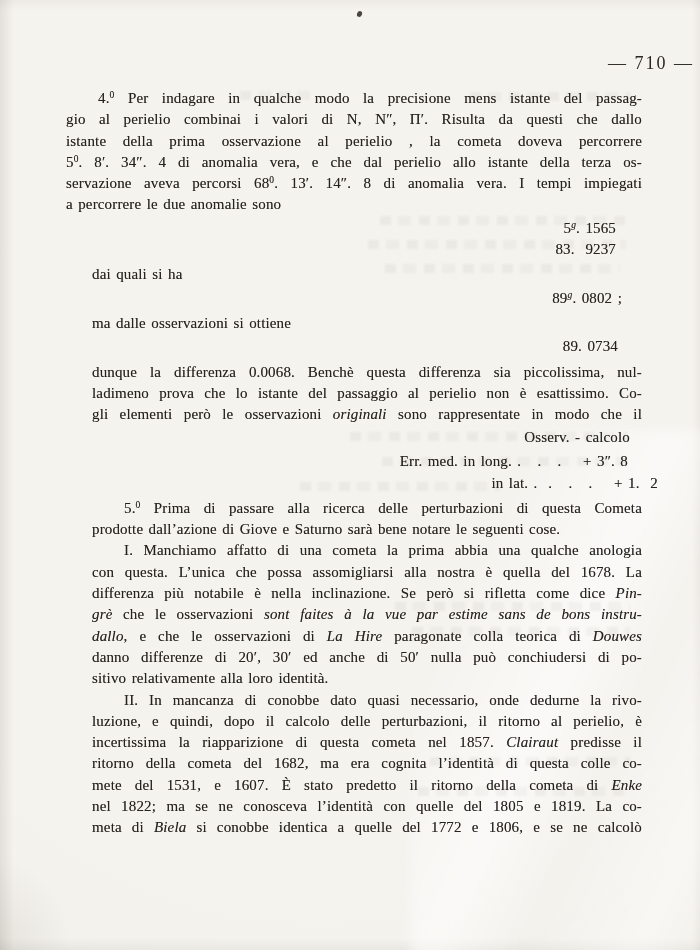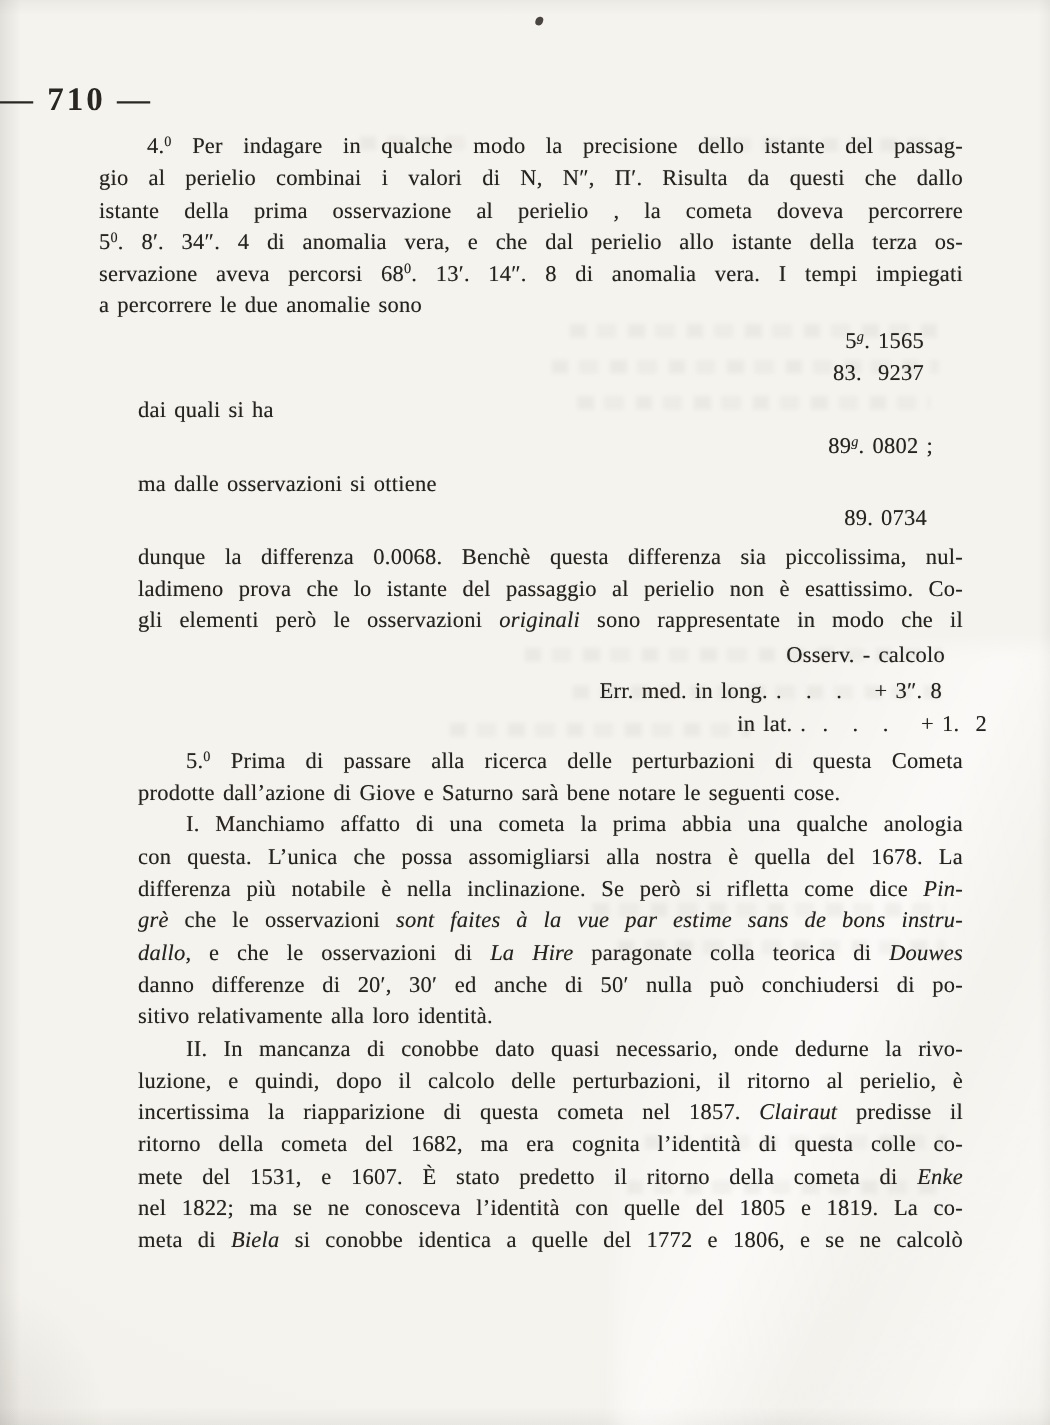--- a/index.html
+++ b/index.html
@@ -5,22 +5,22 @@
   html,body{margin:0;padding:0;background:#e7e5df;}
   .page{
     position:relative;width:700px;height:950px;overflow:hidden;
     background:
       radial-gradient(130% 110% at 45% 35%, #f5f3ee 55%, #edebe4 100%);
     background-color:#f2f0ea;
     font-family:"Liberation Serif","DejaVu Serif",serif;
     color:#26231f;
   }
   .pagenum{
-    position:absolute;top:53px;left:0;width:694px;text-align:left;
-    font-size:22px;letter-spacing:2px;font-weight:bold;color:#2a2723;
+    position:absolute;top:53px;left:0;width:694px;text-align:right;
+    font-size:18px;letter-spacing:2px;font-weight:normal;color:#2a2723;
   }
   .text-col{
     position:absolute;left:66px;top:88px;width:576px;
     font-size:15px;letter-spacing:.15px;word-spacing:1.5px;
     text-shadow:0 0 .5px rgba(38,35,31,.45);
   }
   .line{height:21.3px;line-height:21.3px;overflow:hidden;}
   .justify{text-align:justify;text-align-last:justify;text-justify:inter-word;}
   .indent{text-indent:32px;}
   .block.center{text-align:right;margin:1.5px 0 2.5px;}
@@ -69,21 +69,21 @@
   <div class="bleed" style="left:412px;top:627px;width:218px;"></div>
   <div class="bleed" style="left:430px;top:757px;width:200px;"></div>
   <div class="bleed" style="left:418px;top:787px;width:212px;"></div>
 
   <div class="speck"></div>
 
   <div class="pagenum">— 710 —</div>
 
   <div class="text-col">
       <div class="block para">
-        <div class="line justify indent"><span>4.</span><sup>0</sup><span> Per indagare in qualche modo la precisione dello istante del passag-</span></div>
+        <div class="line justify indent"><span>4.</span><sup>0</sup><span> Per indagare in qualche modo la precisione mens istante del passag-</span></div>
         <div class="line justify"><span>gio al perielio combinai i valori di N, N″, Π′. Risulta da questi che dallo</span></div>
         <div class="line justify"><span>istante della prima osservazione al perielio , la cometa doveva percorrere</span></div>
         <div class="line justify"><span>5</span><sup>0</sup><span>. 8′. 34″. 4 di anomalia vera, e che dal perielio allo istante della terza os-</span></div>
         <div class="line justify"><span>servazione aveva percorsi 68</span><sup>0</sup><span>. 13′. 14″. 8 di anomalia vera. I tempi impiegati</span></div>
         <div class="line"><span>a percorrere le due anomalie sono</span></div>
       </div>
       <div class="block center">
         <div class="line" style="transform: translateX(-26px);"><span>5</span><sup class="it">g</sup><span>. 1565</span></div>
         <div class="line" style="transform: translateX(-26px);"><span>83.  9237</span></div>
       </div>

